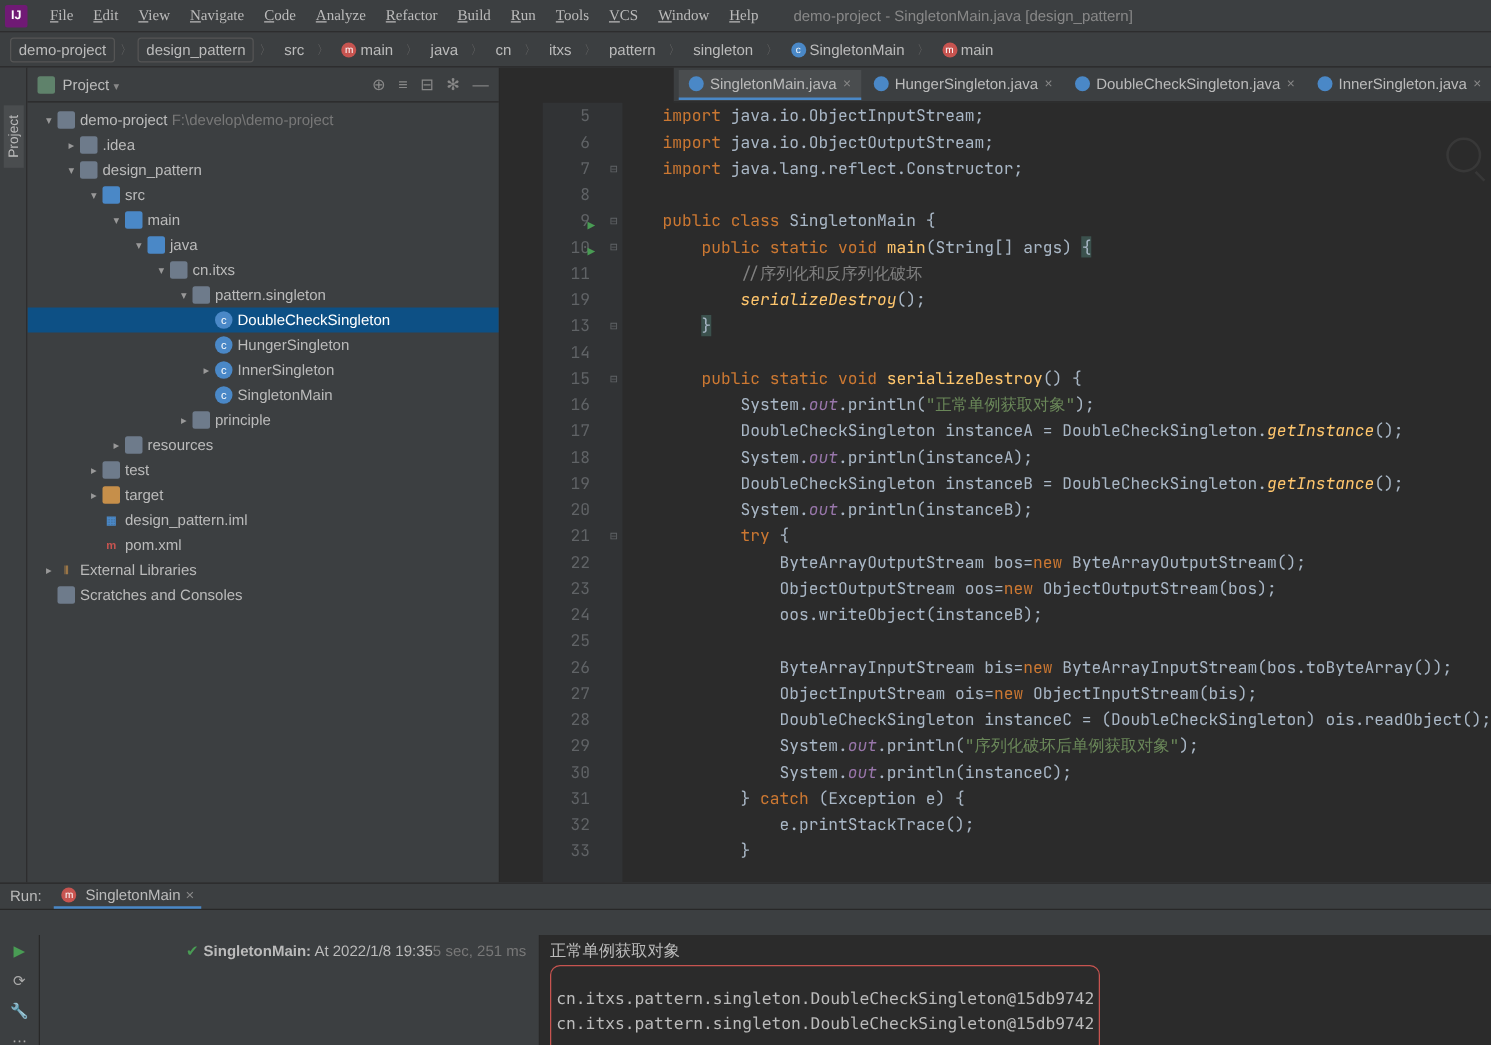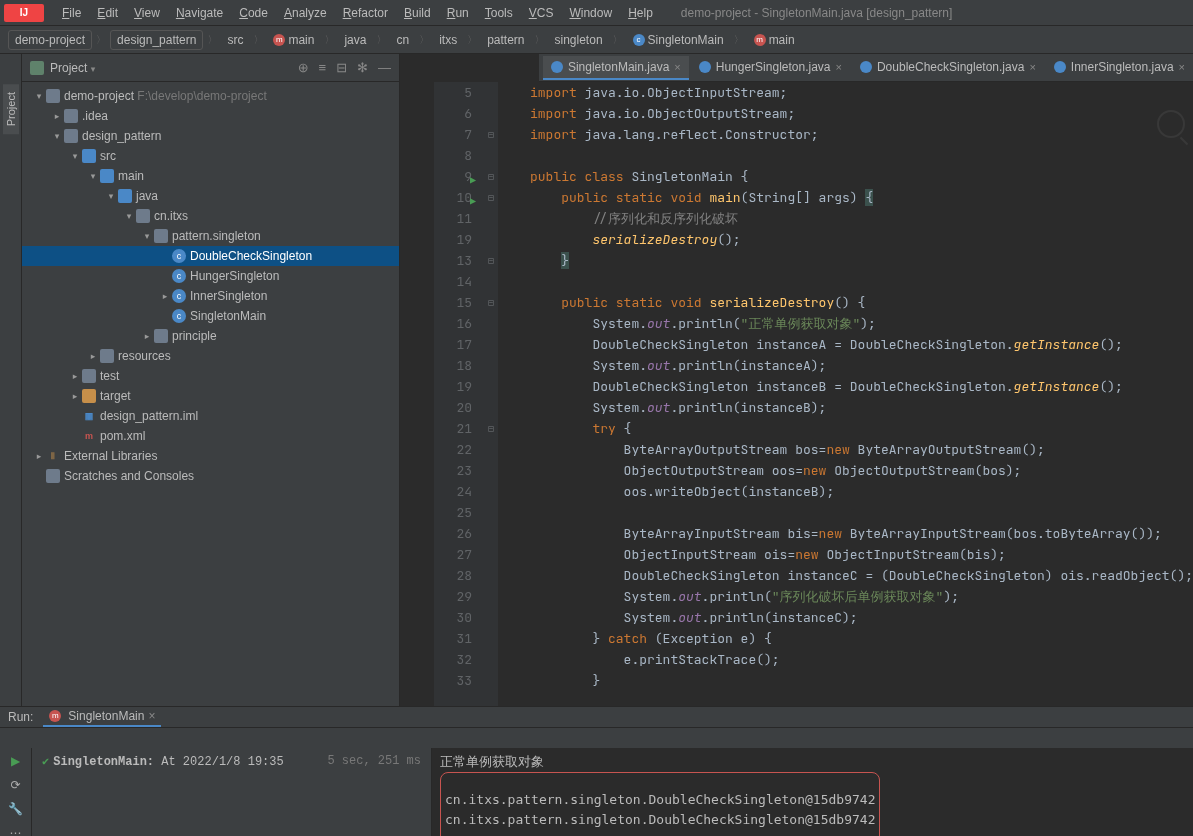--- a/index.html
+++ b/index.html
@@ -16,23 +16,23 @@
 }
 .menubar {
   height: 26px;
   display: flex;
   align-items: center;
   padding: 0 4px;
   background: #3C3F41;
   border-bottom: 1px solid #282828;
 }
 .menubar .logo {
-  width: 40px;
+  width: 18px;
   height: 18px;
-  background: #ef4444;
+  background: #701a75;
   border-radius: 2px;
   margin-right: 10px;
   display: flex;
   align-items: center;
   justify-content: center;
   color: #fff;
   font-weight: bold;
   font-size: 10px;
 }
 .menubar .menuitem {
@@ -296,23 +296,22 @@
   gap: 10px;
 }
 .run-toolbar span { cursor: pointer; color: #AAA; }
 .run-status {
   width: 400px;
   padding: 6px 10px;
   border-right: 1px solid #282828;
 }
 .run-status .stat-line {
   display: flex;
-  justify-content: space-between;
+  justify-content: flex-end;
   color: #BBBBBB;
-  font-family: Liberation Mono, monospace;
 }
 .run-status .check { color: #499C54; margin-right: 4px; }
 .run-status .time { color: #787878; }
 .run-console {
   flex: 1;
   font-family: Consolas, monospace;
   font-size: 13px;
   line-height: 20px;
   padding: 4px 8px;
   background: #2B2B2B;
@@ -350,21 +349,21 @@
   height: 2px;
   background: #4C4C4C;
   transform: rotate(45deg);
 }
 </style>
 </head>
 <body>
 
 <div class="menubar">
   <div class="logo">IJ</div>
-  <div id="menu-items" style="display: flex;">
+  <div id="menu-items" style="display: flex; font-family: Liberation Serif, serif;">
       <span class="menuitem"><u>F</u>ile</span>
       <span class="menuitem"><u>E</u>dit</span>
       <span class="menuitem"><u>V</u>iew</span>
       <span class="menuitem"><u>N</u>avigate</span>
       <span class="menuitem"><u>C</u>ode</span>
       <span class="menuitem"><u>A</u>nalyze</span>
       <span class="menuitem"><u>R</u>efactor</span>
       <span class="menuitem"><u>B</u>uild</span>
       <span class="menuitem"><u>R</u>un</span>
       <span class="menuitem"><u>T</u>ools</span>

